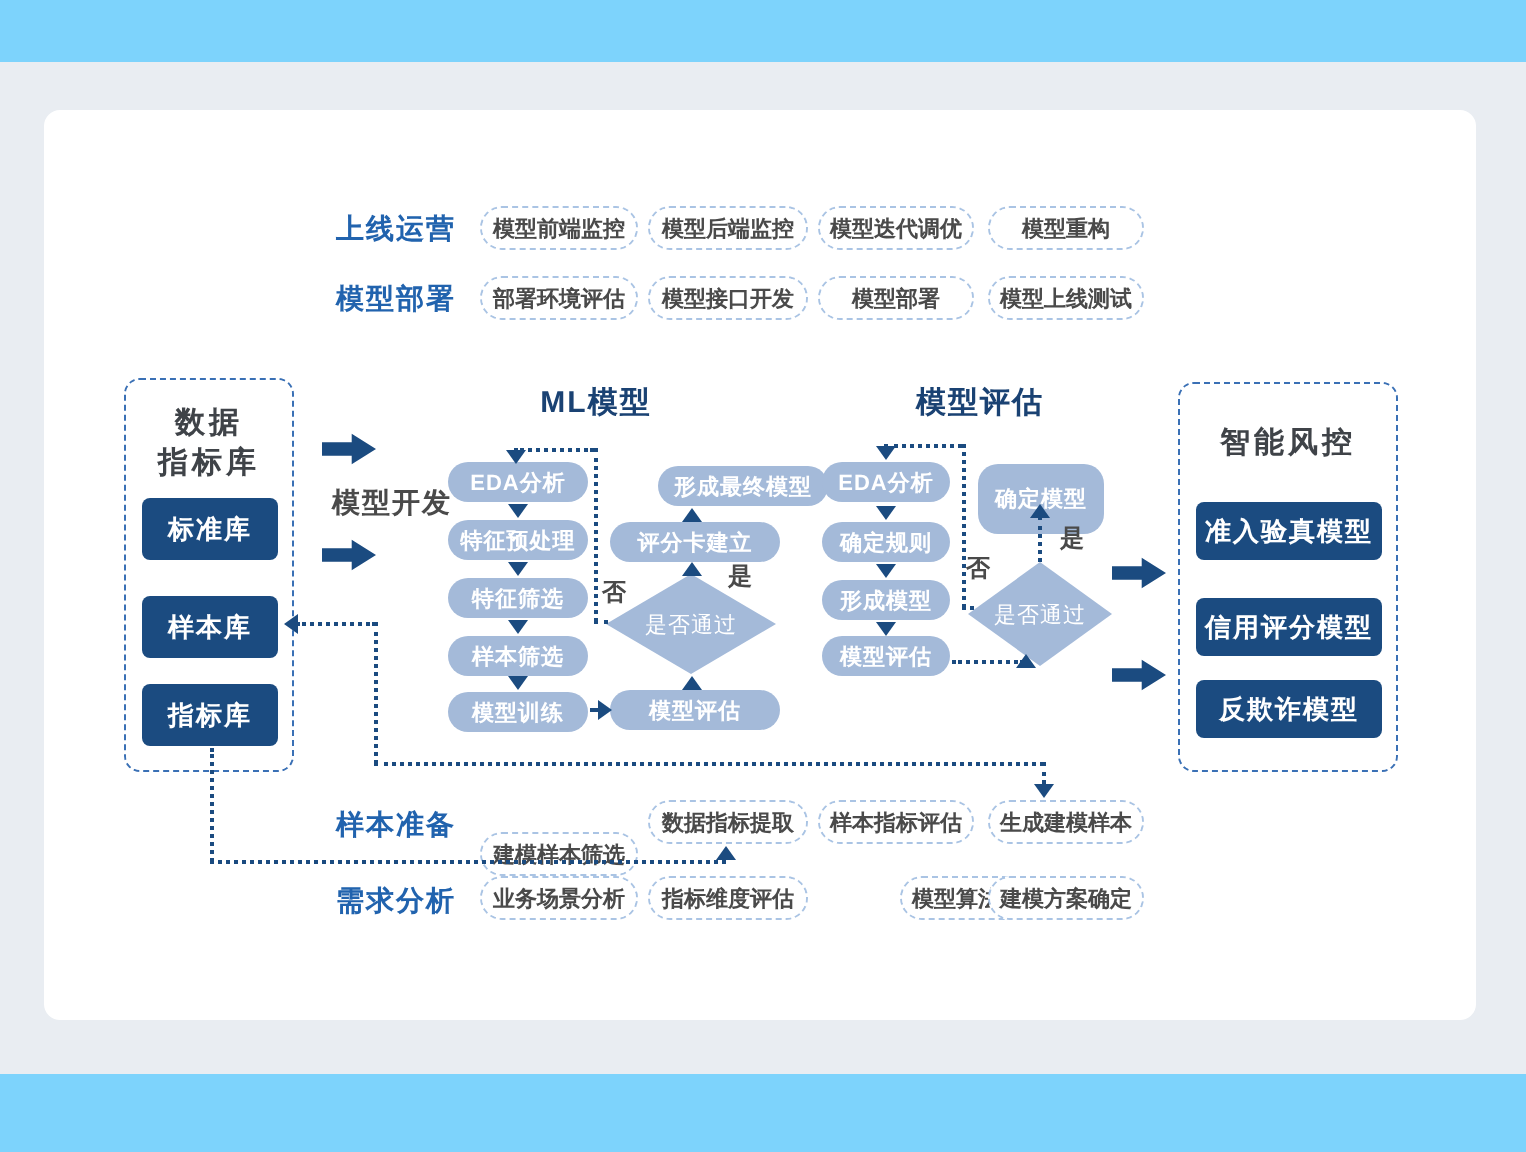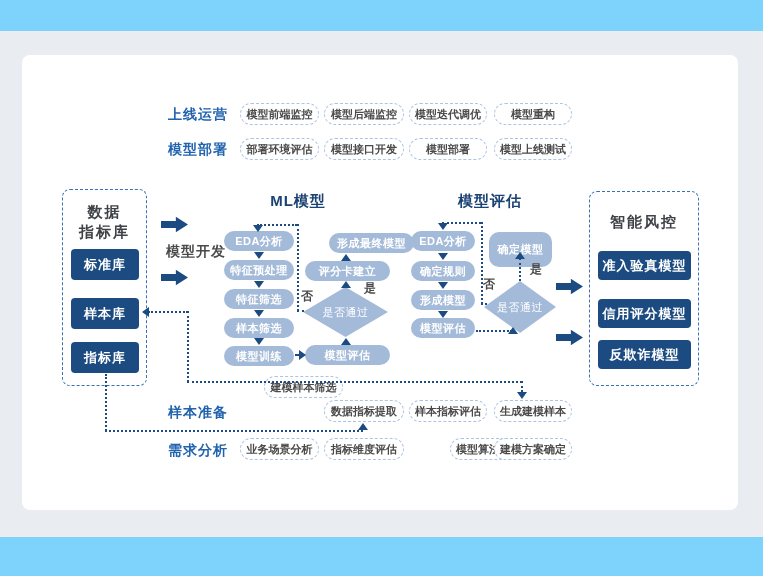--- a/index.html
+++ b/index.html
@@ -130,21 +130,21 @@
   <div class="block-arrow" style="left:556px;top:278px;"></div>
   <div class="block-arrow" style="left:556px;top:329px;"></div>
 
   <div class="panel" style="left:589px;top:191px;width:110px;height:195px;"></div>
   <div class="panel-title" style="left:589px;top:212px;width:110px;">智能风控</div>
   <div class="nbtn" style="left:598px;top:251px;width:93px;height:29px;font-size:13px;">准入验真模型</div>
   <div class="nbtn" style="left:598px;top:299px;width:93px;height:29px;font-size:13px;">信用评分模型</div>
   <div class="nbtn" style="left:598px;top:340px;width:93px;height:29px;font-size:13px;">反欺诈模型</div>
 
   <div class="row-label" style="left:168px;top:404px;">样本准备</div>
-  <div class="dbox" style="left:240px;top:376px;width:79px;margin-left:24px;">建模样本筛选</div>
+  <div class="dbox" style="left:240px;top:416px;width:79px;">建模样本筛选</div>
   <div class="dbox" style="left:324px;top:400px;width:80px;">数据指标提取</div>
   <div class="dbox" style="left:409px;top:400px;width:78px;">样本指标评估</div>
   <div class="dbox" style="left:494px;top:400px;width:78px;">生成建模样本</div>
 
   <div class="row-label" style="left:168px;top:442px;">需求分析</div>
   <div class="dbox" style="left:240px;top:438px;width:79px;">业务场景分析</div>
   <div class="dbox" style="left:324px;top:438px;width:80px;">指标维度评估</div>
   <div class="dbox" style="left:409px;top:438px;width:78px;margin-left:41px;">模型算法选型</div>
   <div class="dbox" style="left:494px;top:438px;width:78px;">建模方案确定</div>
 

